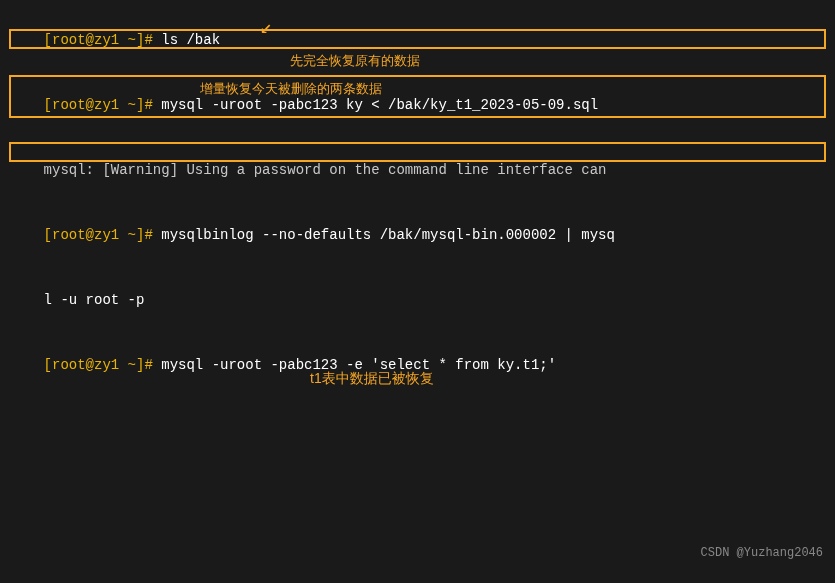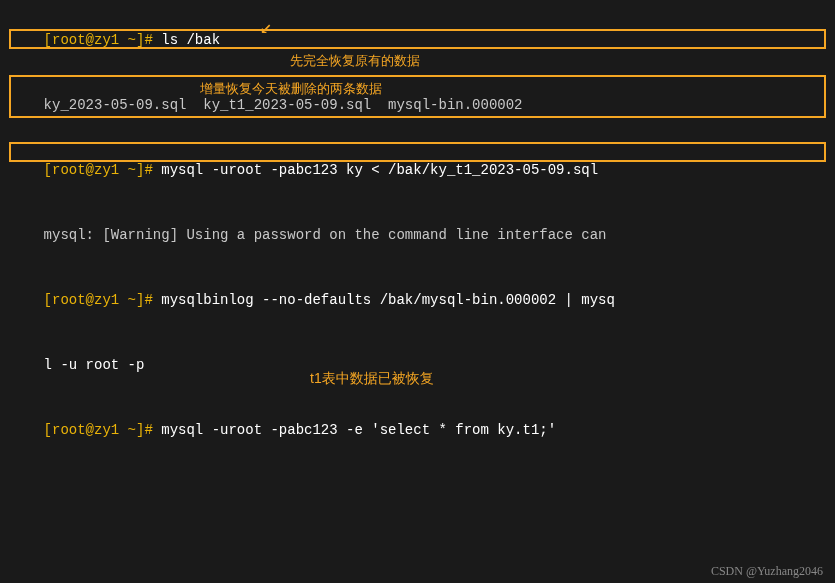--- a/index.html
+++ b/index.html
@@ -29,25 +29,25 @@
     }
     .cmd-text {
       color: #ffffff;
       text-align: right;
     }
     .warning-text {
       color: #c8c8c8;
     }
     .watermark {
       position: absolute;
-      bottom: 4px;
+      bottom: 23px;
       right: 12px;
       color: #888;
       font-size: 12px;
-      font-family: Liberation Serif, serif;
+      font-family: Liberation Mono, monospace;
     }
     .box1 {
       position: absolute;
       top: 28px;
       left: 9px;
       right: 9px;
       border: 2px solid #f5a623;
       height: 22px;
       pointer-events: none;
     }
@@ -100,23 +100,20 @@
   </style>
 </head>
 <body>
 
 <div class="terminal">
 
   <div class="line">
     <span class="prompt">[root@zy1 ~]# </span><span class="cmd-text">ls /bak</span>
   </div>
 
-  <div class="line">
-    <span class="warning-text">ky_2023-05-09.sql  ky_t1_2023-05-09.sql  mysql-bin.000002</span>
-  </div>
 
   <div class="line">
     <span class="prompt">[root@zy1 ~]# </span><span class="cmd-text">mysql -uroot -pabc123 ky &lt; /bak/ky_t1_2023-05-09.sql</span>
   </div>
 
   <div class="line">
     <span class="warning-text">mysql: [Warning] Using a password on the command line interface can</span>
   </div>
 
   <div class="line">

